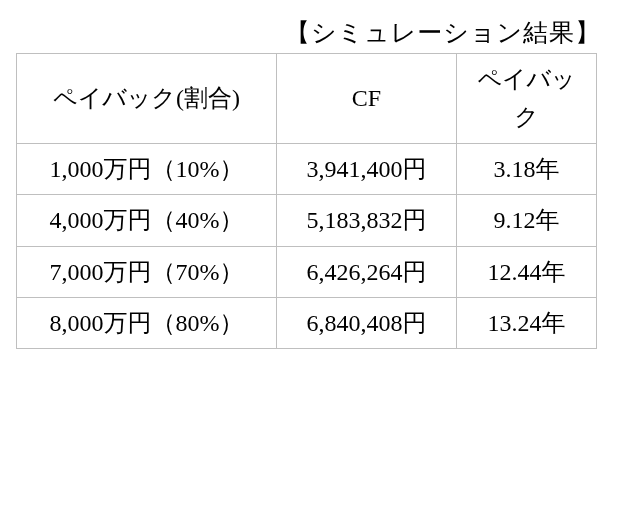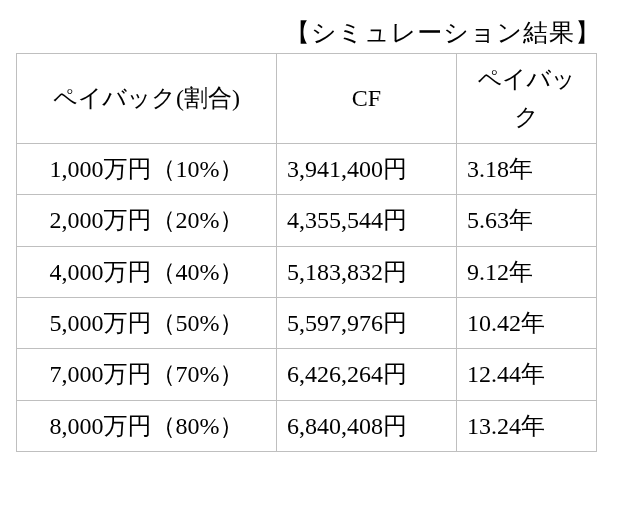--- a/index.html
+++ b/index.html
@@ -34,21 +34,21 @@
     font-weight: normal;
   }
   th {
     text-align: center;
   }
   td.col1 {
     text-align: center;
     white-space: nowrap;
   }
   td.col2, td.col3 {
-    text-align: left;
+    text-align: center;
     white-space: nowrap;
   }
 </style>
 </head>
 <body>
 
 <div class="title">【シミュレーション結果】</div>
 
 <table>
   <colgroup>
@@ -63,33 +63,23 @@
       <th>ペイバック</th>
     </tr>
   </thead>
   <tbody id="tbody">
   <tr>
         <td class="col1">1,000万円（10%）</td>
         <td class="col2">3,941,400円</td>
         <td class="col3">3.18年</td>
       </tr>
       <tr>
-        <td class="col1">2,000万円（20%）</td>
-        <td class="col2">4,355,544円</td>
-        <td class="col3">5.63年</td>
-      </tr>
-      <tr>
         <td class="col1">4,000万円（40%）</td>
         <td class="col2">5,183,832円</td>
         <td class="col3">9.12年</td>
-      </tr>
-      <tr>
-        <td class="col1">5,000万円（50%）</td>
-        <td class="col2">5,597,976円</td>
-        <td class="col3">10.42年</td>
       </tr>
       <tr>
         <td class="col1">7,000万円（70%）</td>
         <td class="col2">6,426,264円</td>
         <td class="col3">12.44年</td>
       </tr>
       <tr>
         <td class="col1">8,000万円（80%）</td>
         <td class="col2">6,840,408円</td>
         <td class="col3">13.24年</td>

